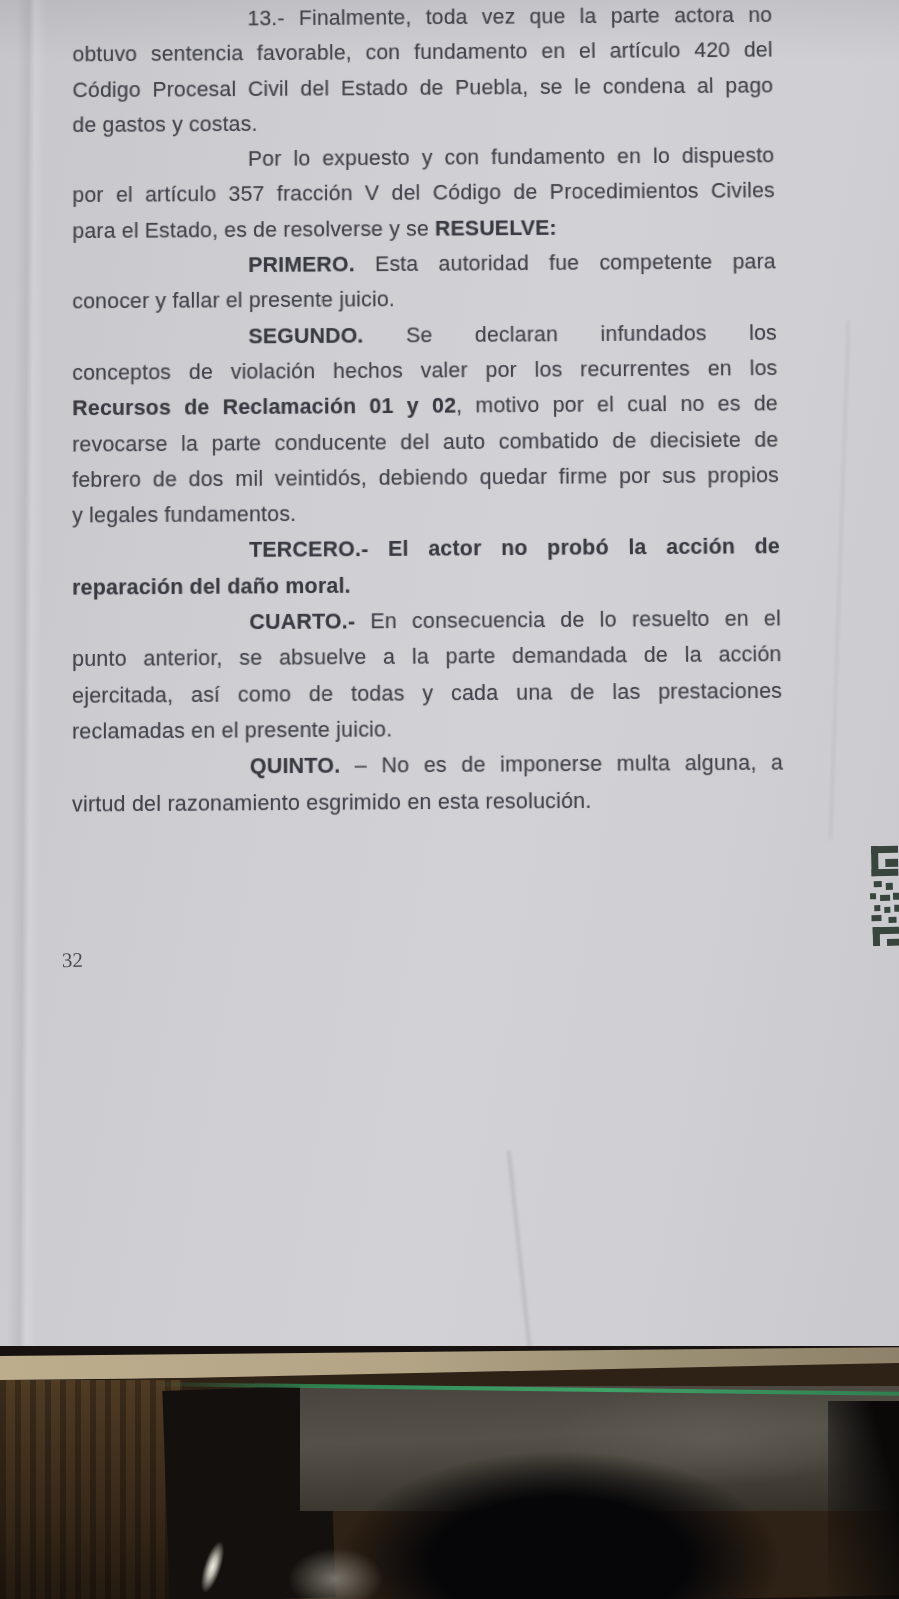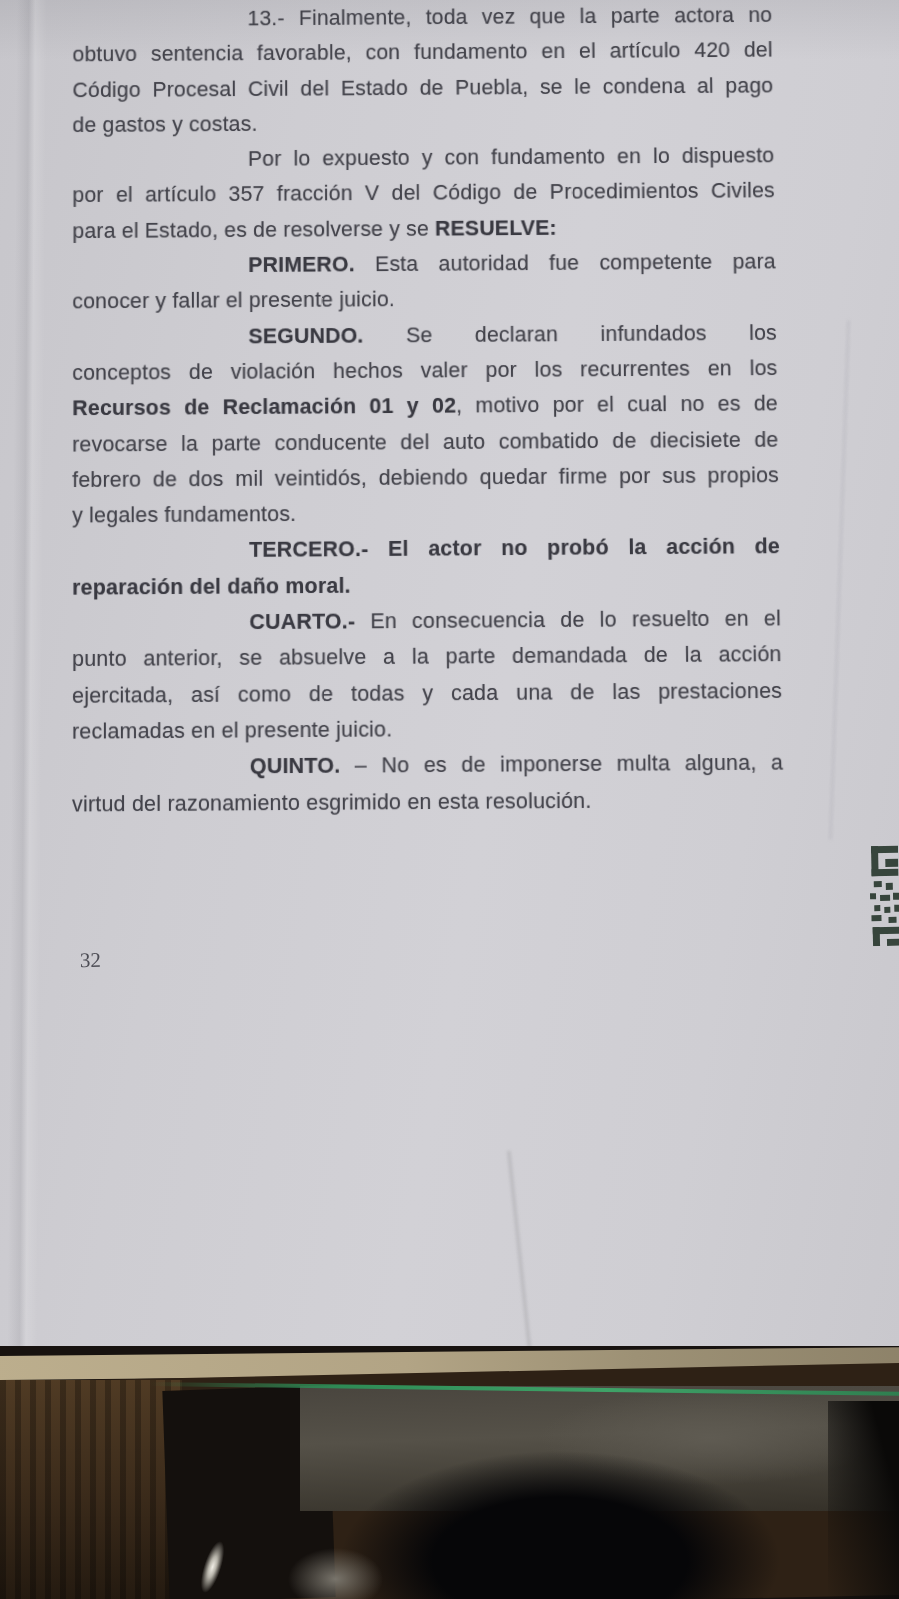--- a/index.html
+++ b/index.html
@@ -37,21 +37,21 @@
     color:#42424a;
     font-size:21.5px;letter-spacing:0.2px;
     text-shadow:0 0 1px rgba(66,66,74,0.35);
   }
   .ln{height:36.3px;line-height:36.3px;white-space:nowrap;text-align:left;}
   .ln.jl{white-space:normal;text-align:justify;text-align-last:justify;}
   .ln.ind{text-indent:178px;}
   .ln .b{font-weight:bold;color:#393941;}
   
   .page-number{
-    position:absolute;left:80px;top:948px;
+    position:absolute;left:62px;top:948px;
     font-family:"Liberation Serif",serif;font-size:21px;color:#4d4d55;
     transform:rotate(-1deg);
   }
   
   .qr-frag{position:absolute;left:866px;top:843px;width:33px;height:103px;transform:rotate(-1.2deg);opacity:0.92;}
   
   .photo-bottom{position:absolute;left:0;top:1346px;width:899px;height:253px;overflow:hidden;background:#17120f;}
   .edge-tan{
     position:absolute;left:-8px;top:10px;width:920px;height:24px;
     background:linear-gradient(90deg,#bcae8d 0%,#b2a485 45%,#9d9175 70%,#8d8269 100%);

